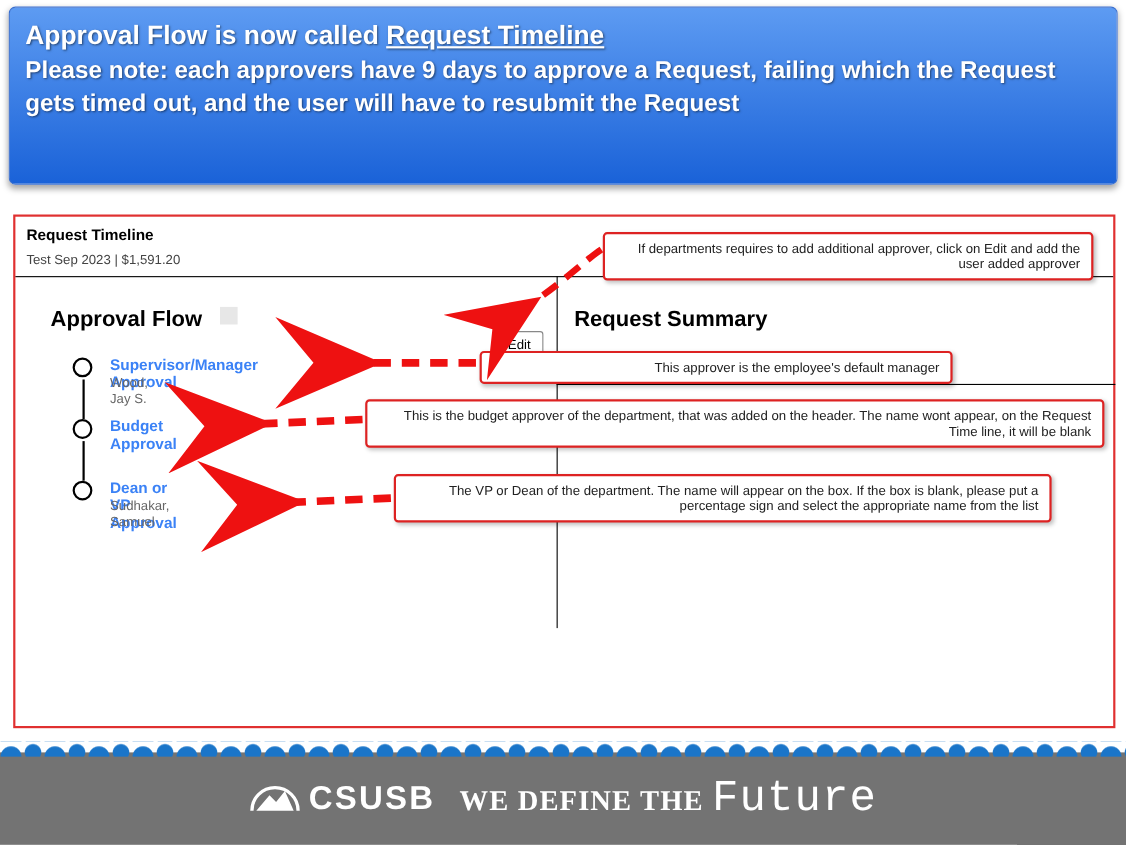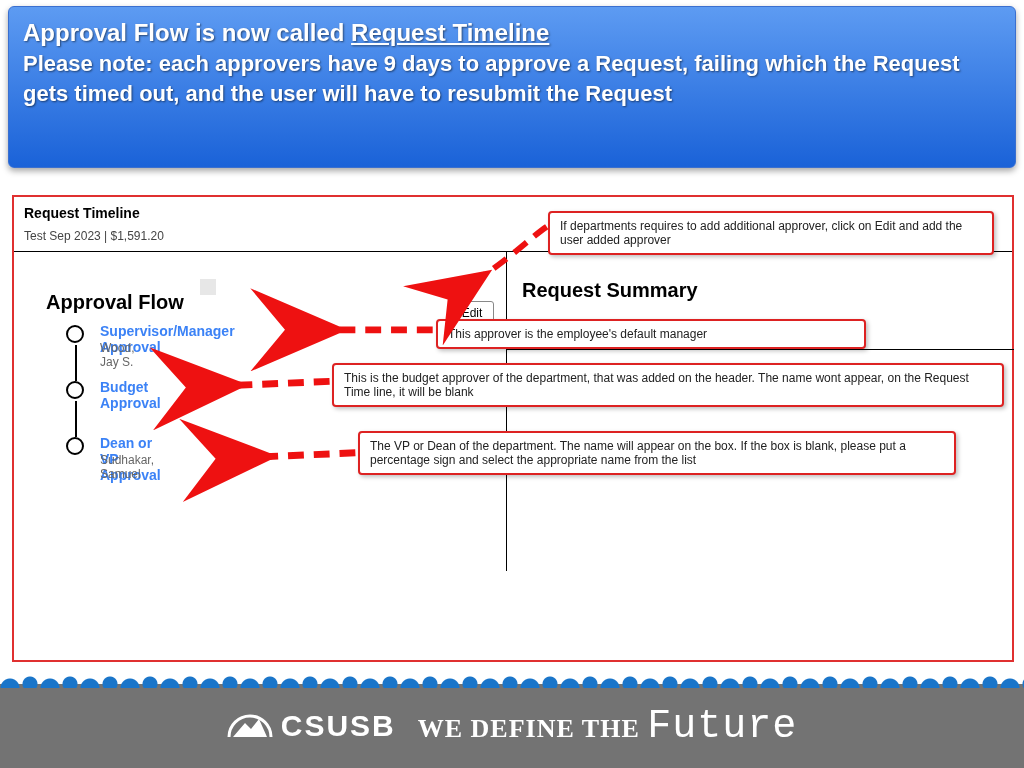--- a/index.html
+++ b/index.html
@@ -21,41 +21,41 @@
 
   
   .shot {
     position:absolute; left:12px; top:195px; width:1002px; height:467px;
     border:2px solid #e03030; background:#fff;
   }
   .req-title { position:absolute; left:10px; top:8px; font-weight:bold; font-size:14px; color:#000; }
   .req-sub   { position:absolute; left:10px; top:32px; font-size:12px; color:#444; }
   .hr1 { position:absolute; left:0; top:54px; width:100%; height:0; border-top:1px solid #000; }
 
-  .af-title { position:absolute; left:32px; top:82px; font-size:20px; font-weight:bold;margin-top:12px; }
+  .af-title { position:absolute; left:32px; top:82px; font-size:20px; font-weight:bold; }
   .af-badge { position:absolute; left:186px; top:82px; width:16px; height:16px; background:#e7e7e7; }
   .edit-btn { position:absolute; left:436px; top:80px; width:44px; height:24px; background:#fff; border:1px solid #888; border-radius:3px; font-size:12px; cursor:pointer;margin-top:24px; }
 
   .rs-title { position:absolute; left:508px; top:82px; font-size:20px; font-weight:bold; }
 
   .vline { position:absolute; left:492px; top:54px; width:0; height:320px; border-left:1px solid #000; }
   .hr2 { position:absolute; left:492px; top:152px; width:508px; height:0; border-top:1px solid #000; }
 
   
   .step { position:absolute; left:52px; }
   .circle { position:absolute; left:0; top:2px; width:18px; height:18px; border:2px solid #000; border-radius:50%; background:#fff; }
   .connector { position:absolute; left:8px; width:2px; background:#000; }
   .step-title { position:absolute; left:34px; top:0; font-size:14px; font-weight:bold; color:#3b82f6; }
   .step-name  { position:absolute; left:34px; top:18px; font-size:12px; color:#666; }
 
   
   .callout {
     position:absolute; background:#fff; border:2px solid #d22; border-radius:4px;
     box-shadow:2px 2px 4px rgba(0,0,0,.25);
-    font-size:12px; color:#222; text-align:left; padding:6px 10px;
+    font-size:12px; color:#222; text-align:right; padding:6px 10px;
   }
 
   
   .footer {
     position:absolute; left:0; top:684px; width:1024px; height:84px;
     background:#737373;
   }
   
   .footer::before{
     content:""; position:absolute; left:0; top:-10px; width:100%; height:14px;

